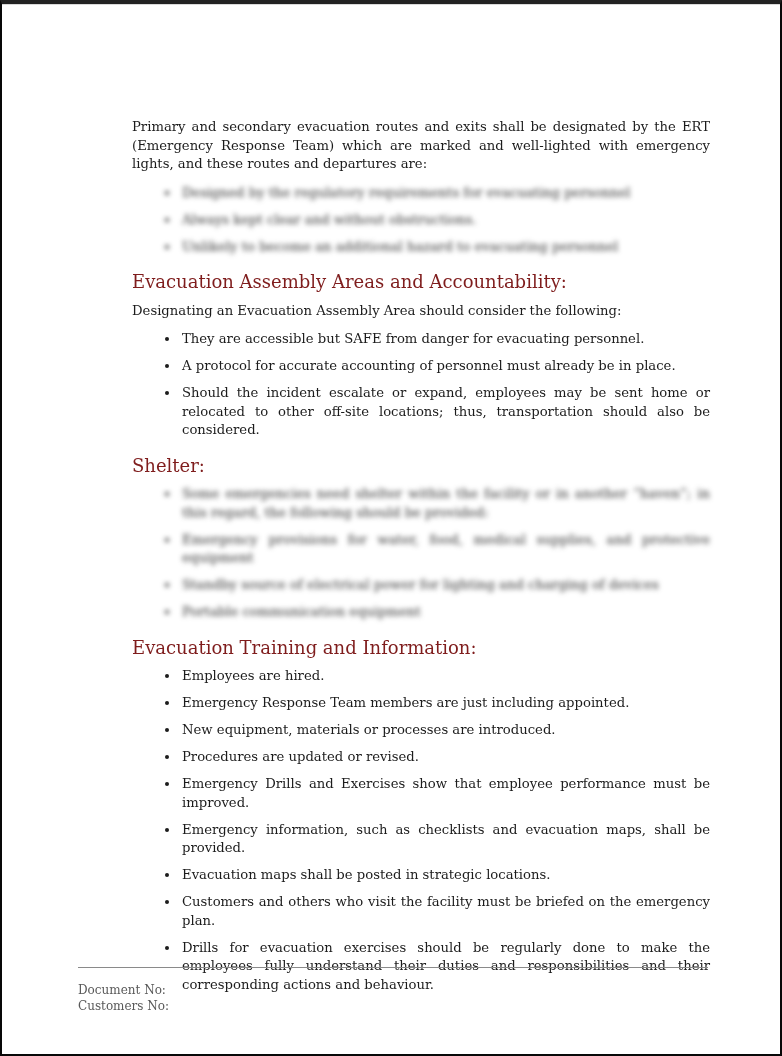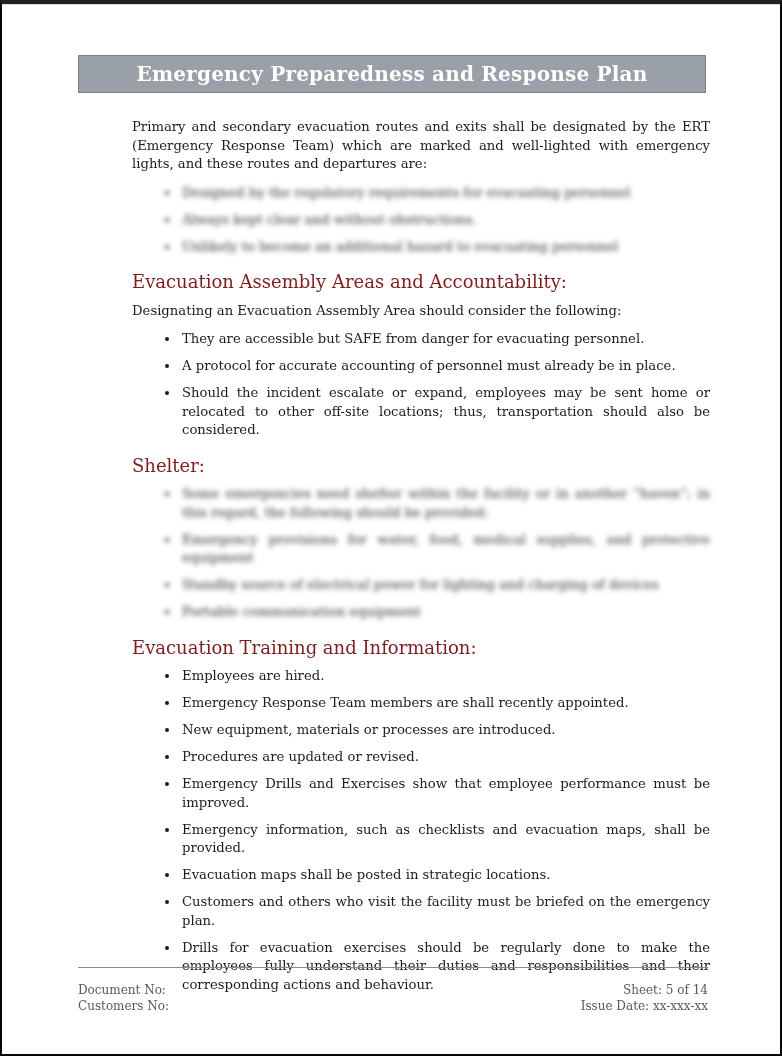--- a/index.html
+++ b/index.html
@@ -84,23 +84,20 @@
     line-height: 16px;
     color: #595959;
   }
   .footer .footer-col-right { text-align: right; }
 </style>
 </head>
 <body>
 
 <div class="page">
 
-  <div class="title-banner">
-    <span class="title-text">Emergency Preparedness and Response Plan</span>
-  </div>
 
   <div class="body-content">
 
     <p class="para">Primary and secondary evacuation routes and exits shall be designated by the ERT (Emergency Response Team) which are marked and well-lighted with emergency lights, and these routes and departures are:</p>
 
     <ul class="bullets redacted">
       <li>Designed by the regulatory requirements for evacuating personnel</li>
       <li>Always kept clear and without obstructions.</li>
       <li>Unlikely to become an additional hazard to evacuating personnel</li>
     </ul>
@@ -117,36 +114,32 @@
     <ul class="bullets redacted">
       <li>Some emergencies need shelter within the facility or in another “haven”; in this regard, the following should be provided:</li>
       <li>Emergency provisions for water, food, medical supplies, and protective equipment</li>
       <li>Standby source of electrical power for lighting and charging of devices</li>
       <li>Portable communication equipment</li>
     </ul>
 
     <div class="section-heading">Evacuation Training and Information:</div>
     <ul class="bullets">
       <li>Employees are hired.</li>
-      <li>Emergency Response Team members are shall recently appointed.</li>
+      <li>Emergency Response Team members are just including appointed.</li>
       <li>New equipment, materials or processes are introduced.</li>
       <li>Procedures are updated or revised.</li>
       <li>Emergency Drills and Exercises show that employee performance must be improved.</li>
       <li>Emergency information, such as checklists and evacuation maps, shall be provided.</li>
       <li>Evacuation maps shall be posted in strategic locations.</li>
       <li>Customers and others who visit the facility must be briefed on the emergency plan.</li>
       <li>Drills for evacuation exercises should be regularly done to make the employees fully understand their duties and responsibilities and their corresponding actions and behaviour.</li>
     </ul>
 
   </div>
 
   <div class="footer">
     <div class="footer-col-left">
       <div>Document No:</div>
       <div>Customers No:</div>
     </div>
-    <div class="footer-col-right">
-      <div>Sheet: 5 of 14</div>
-      <div>Issue Date: xx-xxx-xx</div>
-    </div>
   </div>
 
 </div>
 
 </body></html>

